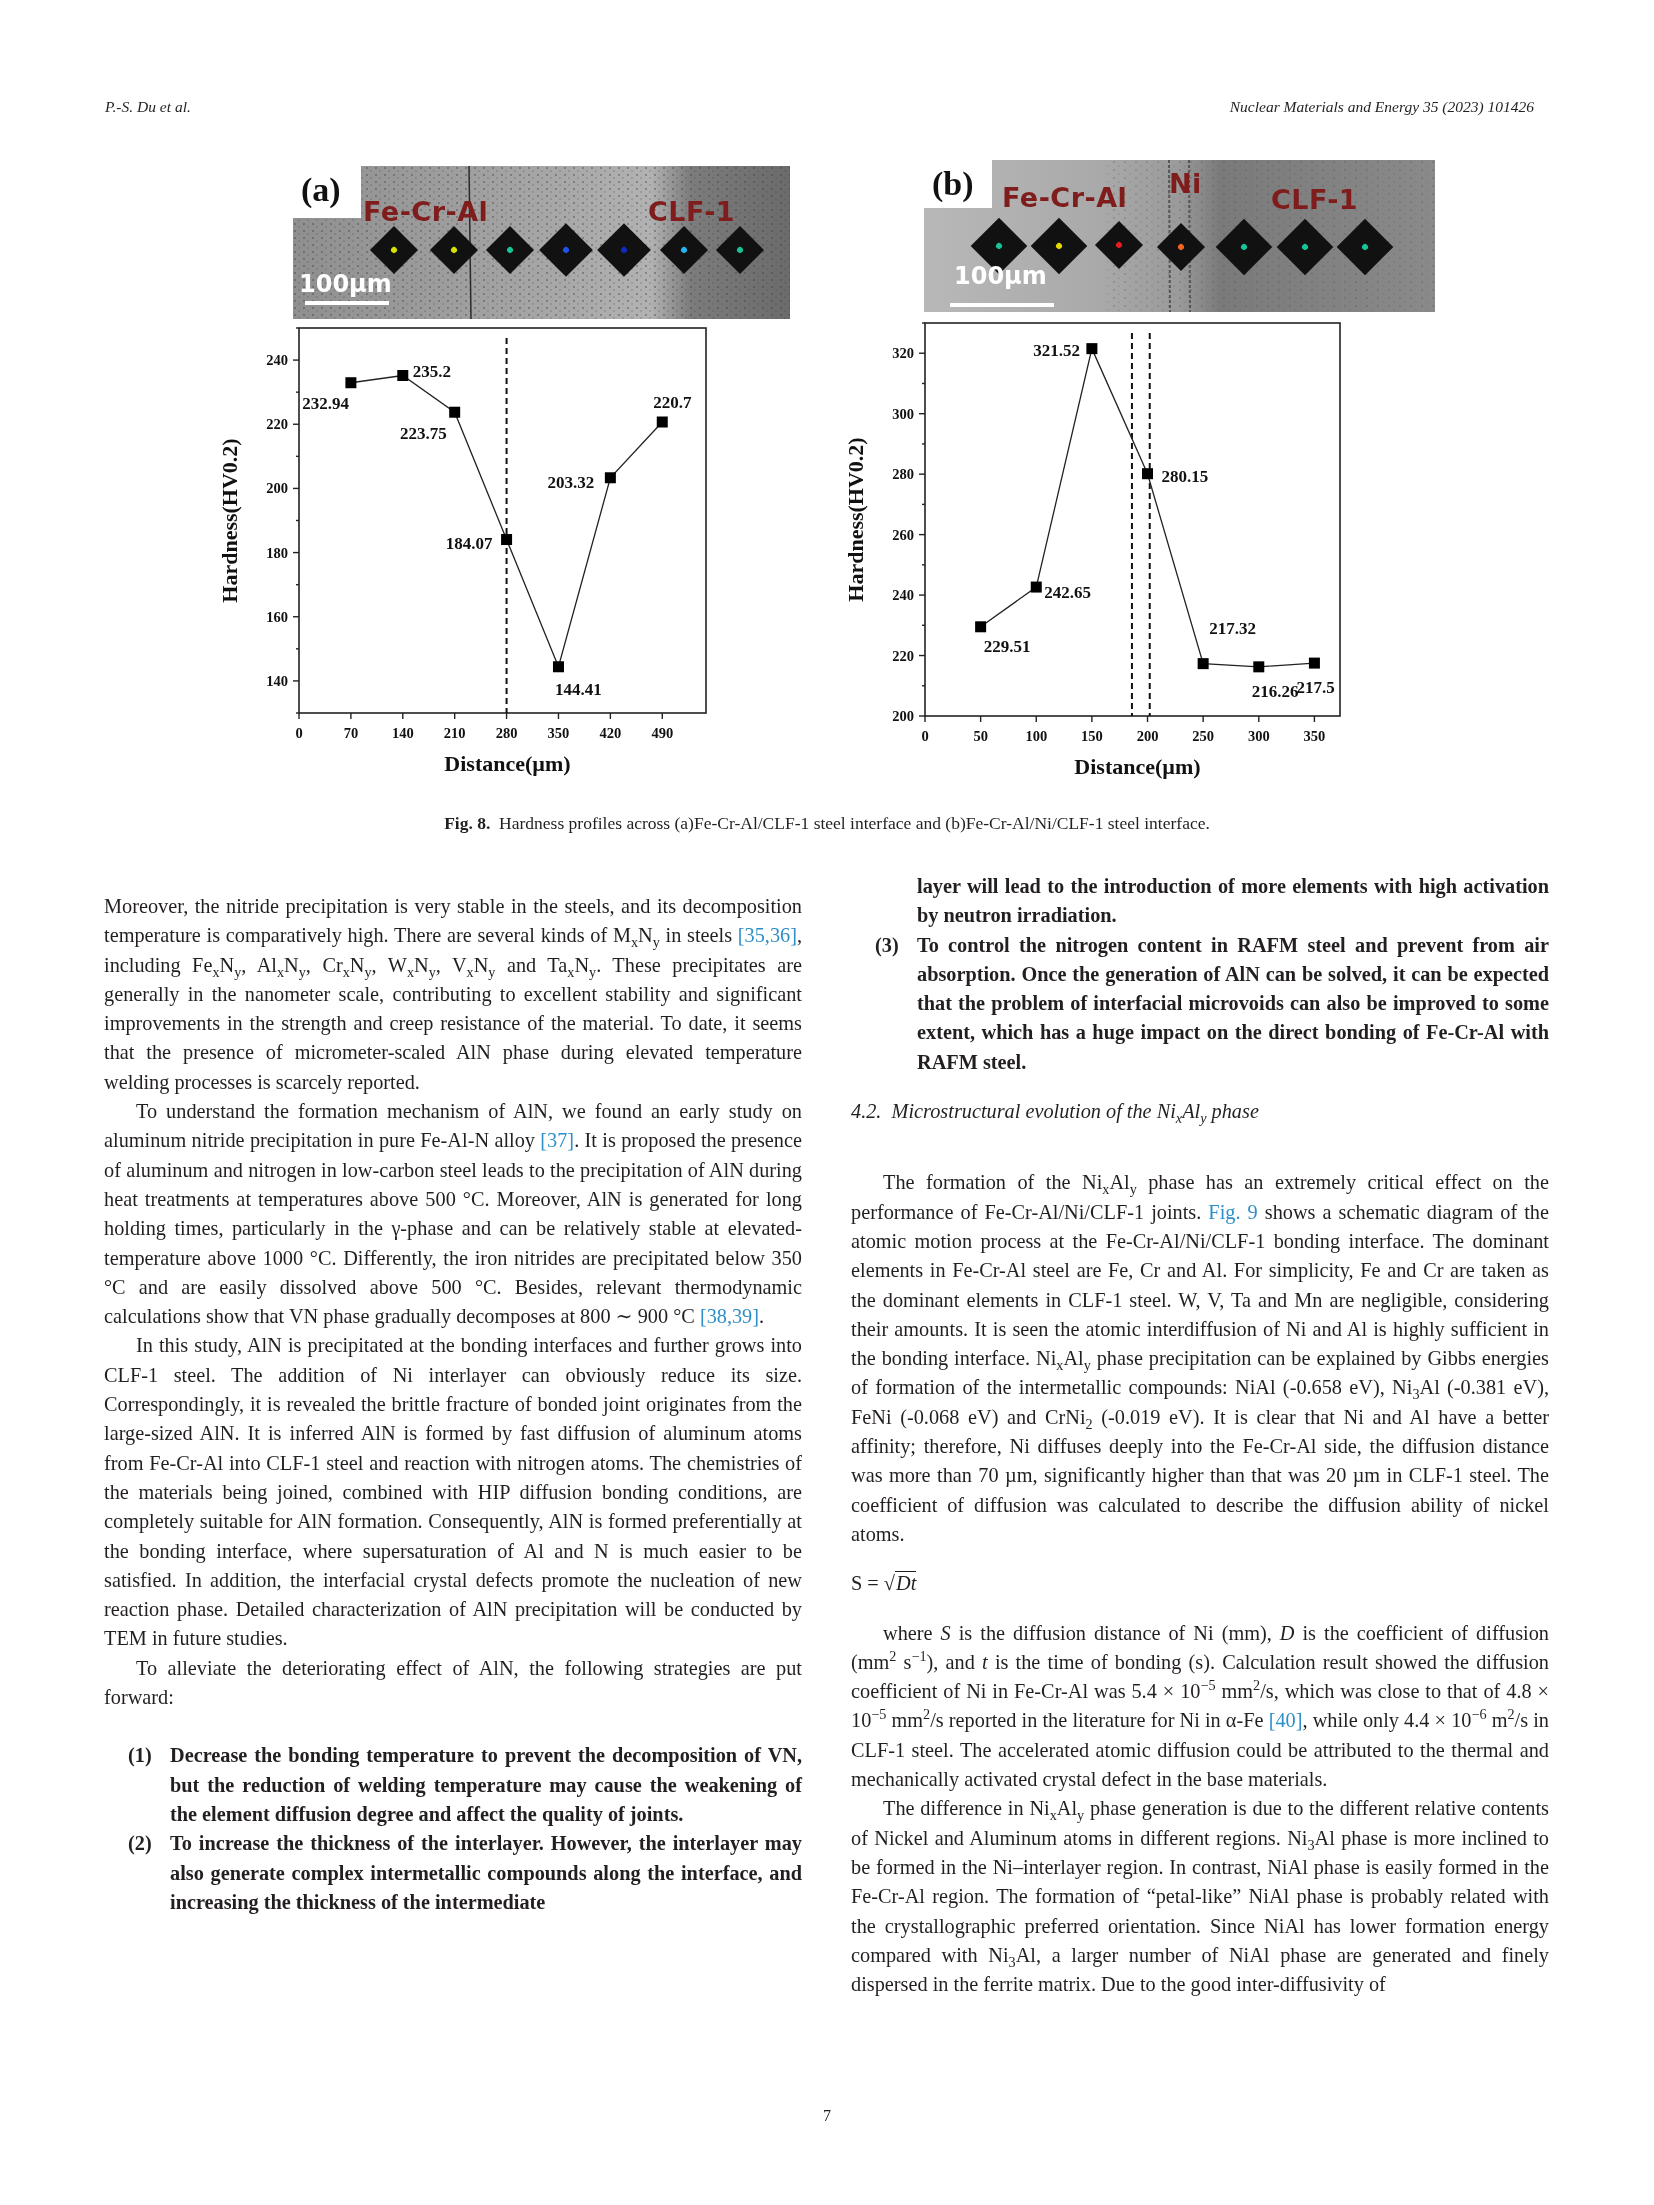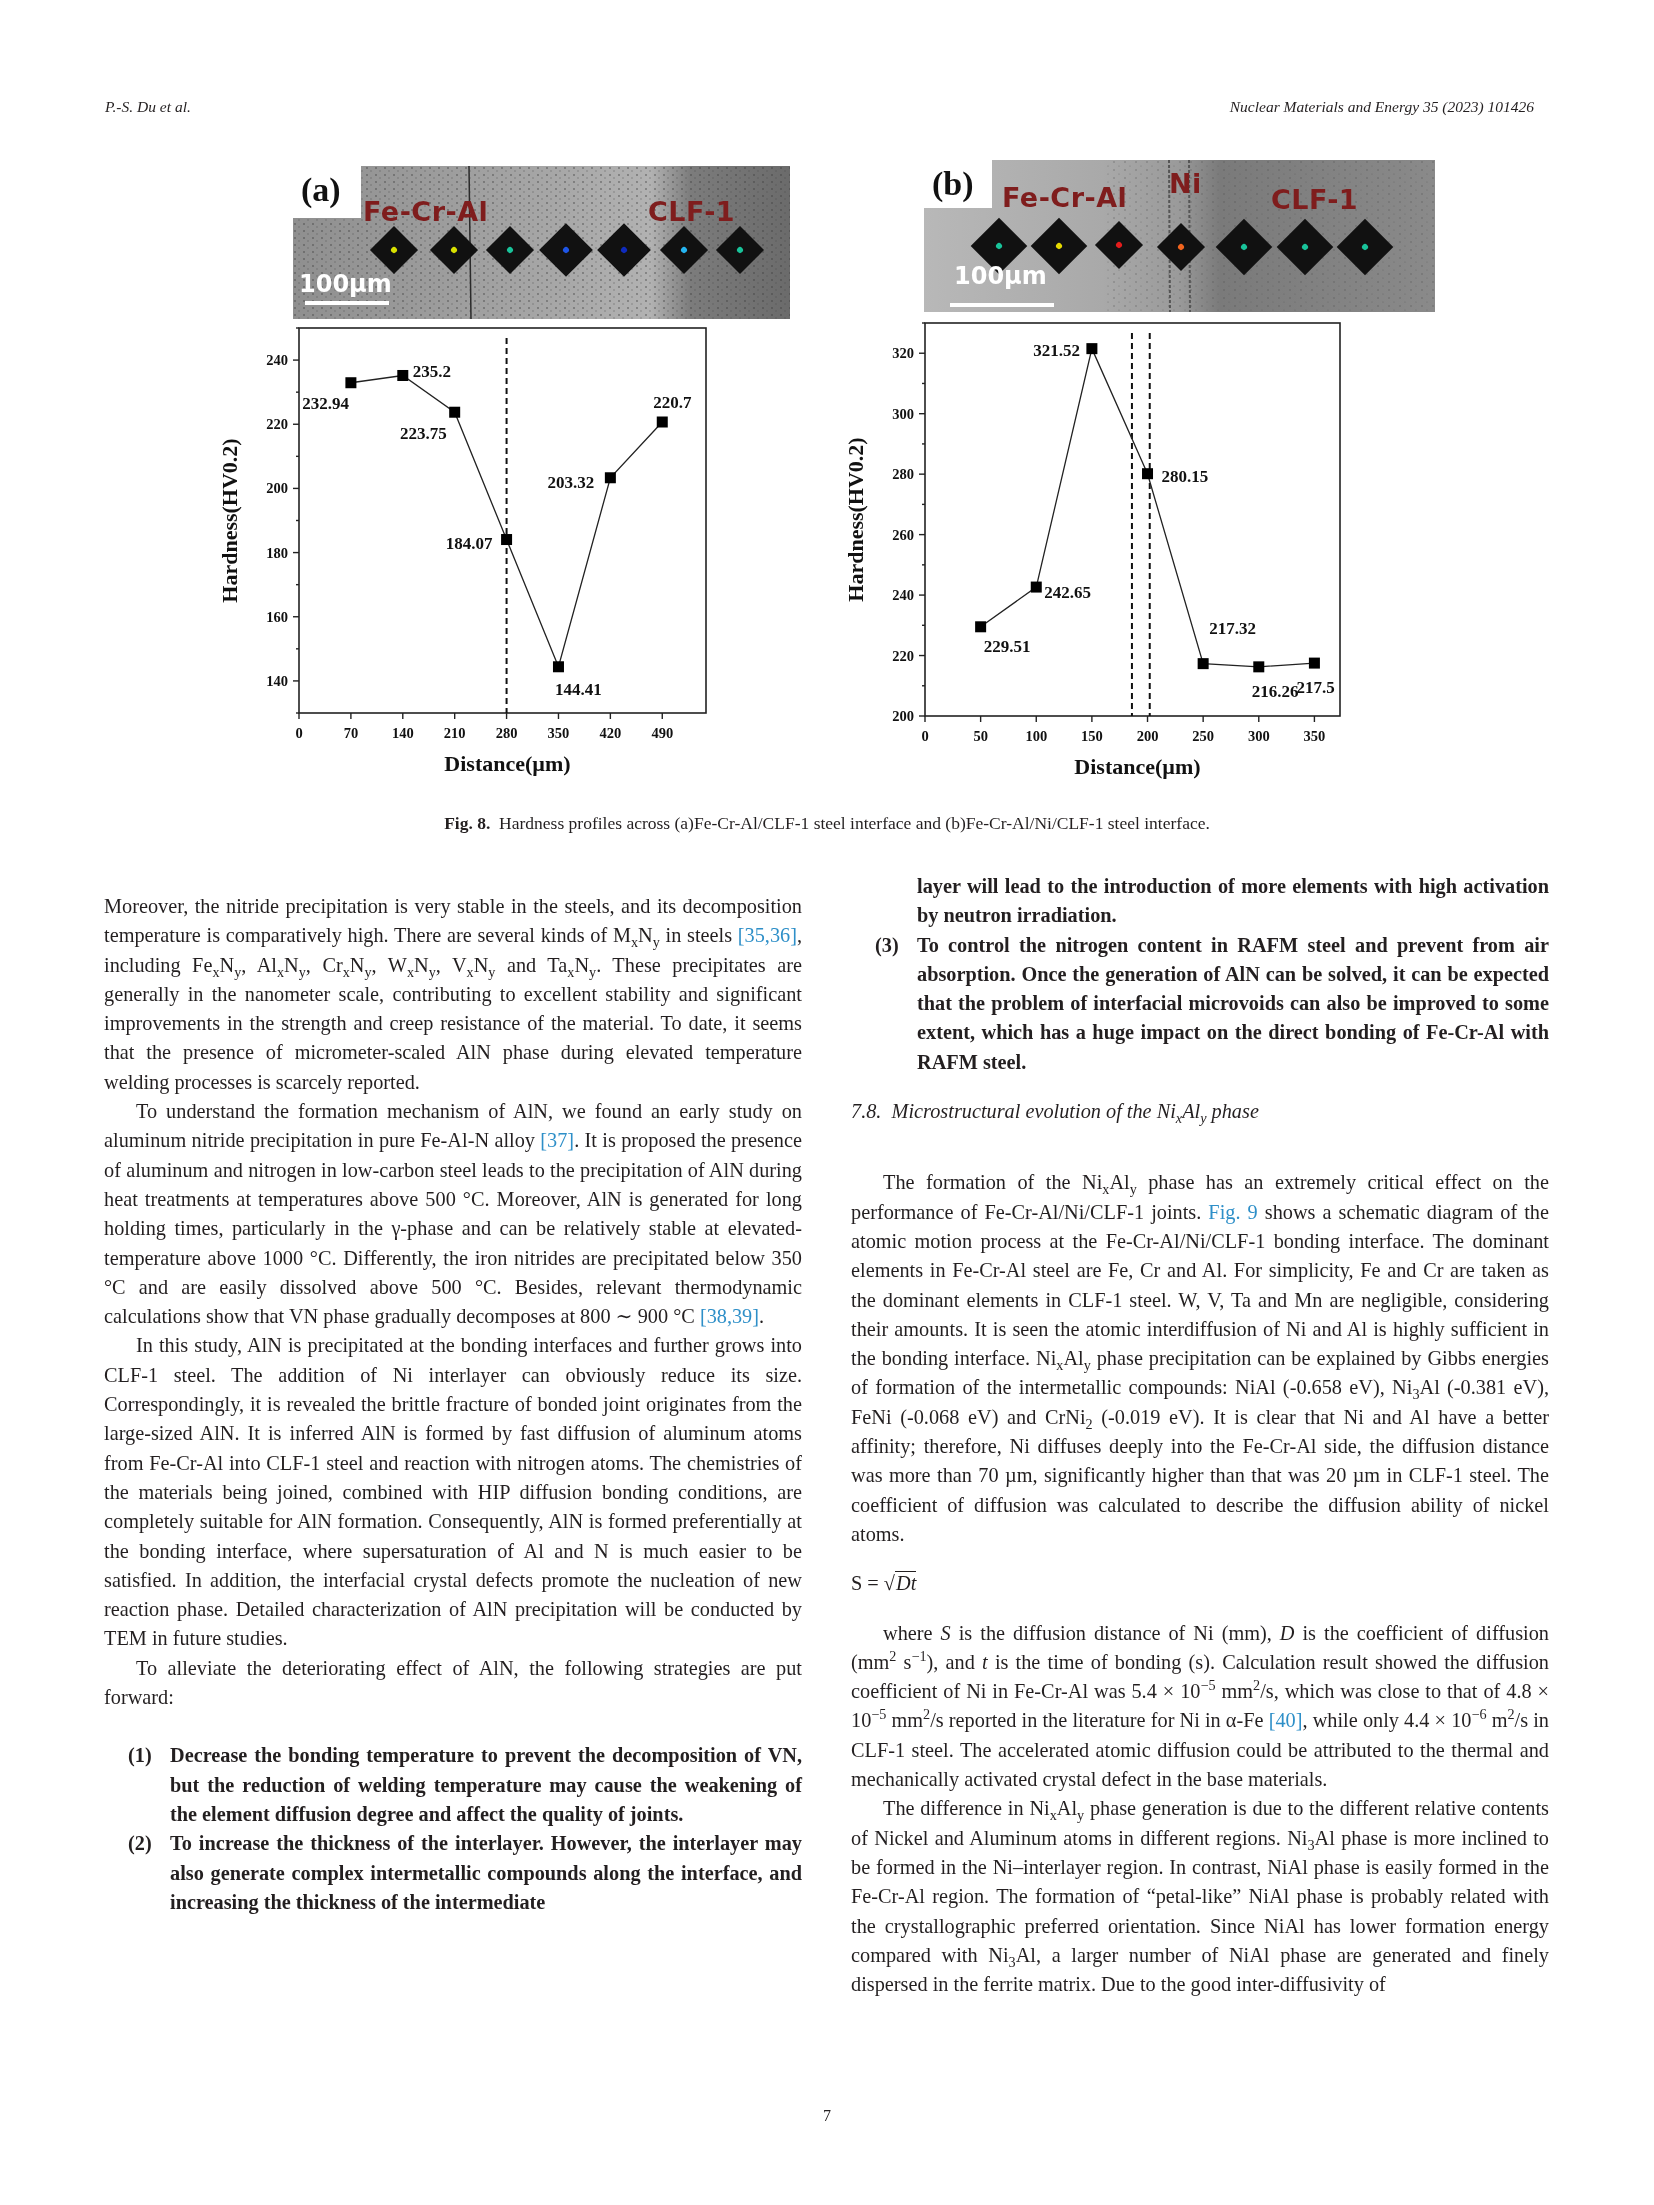--- a/index.html
+++ b/index.html
@@ -270,20 +270,20 @@
     <li><span class="num">(1)</span><span>Decrease the bonding temperature to prevent the decomposition of VN, but the reduction of welding temperature may cause the weakening of the element diffusion degree and affect the quality of joints.</span></li>
     <li><span class="num">(2)</span><span>To increase the thickness of the interlayer. However, the inter­layer may also generate complex intermetallic compounds along the interface, and increasing the thickness of the intermediate</span></li>
   </ul>
 </div>
 
 <div class="col right">
   <ul class="list">
     <li><span>layer will lead to the introduction of more elements with high activation by neutron irradiation.</span></li>
     <li><span class="num">(3)</span><span>To control the nitrogen content in RAFM steel and prevent from air absorption. Once the generation of AlN can be solved, it can be expected that the problem of interfacial microvoids can also be improved to some extent, which has a huge impact on the direct bonding of Fe-Cr-Al with RAFM steel.</span></li>
   </ul>
-  <p class="section-head"><span>7.8.</span>&nbsp;&nbsp;<span>Microstructural evolution of the Ni</span><sub>x</sub><span>Al</span><sub>y</sub><span> phase</span></p>
+  <p class="section-head"><span>4.2.</span>&nbsp;&nbsp;<span>Microstructural evolution of the Ni</span><sub>x</sub><span>Al</span><sub>y</sub><span> phase</span></p>
   <p class="ind"><span>The formation of the Ni</span><sub>x</sub><span>Al</span><sub>y</sub><span> phase has an extremely critical effect on the performance of Fe-Cr-Al/Ni/CLF-1 joints. </span><a class="cite">Fig. 9</a><span> shows a schematic diagram of the atomic motion process at the Fe-Cr-Al/Ni/CLF-1 bonding interface. The dominant elements in Fe-Cr-Al steel are Fe, Cr and Al. For simplicity, Fe and Cr are taken as the dominant elements in CLF-1 steel. W, V, Ta and Mn are negligible, considering their amounts. It is seen the atomic interdiffusion of Ni and Al is highly sufficient in the bonding interface. Ni</span><sub>x</sub><span>Al</span><sub>y</sub><span> phase precipitation can be explained by Gibbs energies of formation of the intermetallic compounds: NiAl (-0.658 eV), Ni</span><sub>3</sub><span>Al (-0.381 eV), FeNi (-0.068 eV) and CrNi</span><sub>2</sub><span> (-0.019 eV). It is clear that Ni and Al have a better affinity; therefore, Ni diffuses deeply into the Fe-Cr-Al side, the diffusion distance was more than 70 µm, significantly higher than that was 20 µm in CLF-1 steel. The coefficient of diffusion was calculated to describe the diffusion ability of nickel atoms.</span></p>
   <p class="equation"><span>S = </span><span>√</span><span class="sqrt">Dt</span></p>
   <p class="ind"><span>where </span><i>S</i><span> is the diffusion distance of Ni (mm), </span><i>D</i><span> is the coefficient of diffusion (mm</span><sup>2</sup><span> s</span><sup>−1</sup><span>), and </span><i>t</i><span> is the time of bonding (s). Calculation result showed the diffusion coefficient of Ni in Fe-Cr-Al was 5.4 × 10</span><sup>−5</sup><span> mm</span><sup>2</sup><span>/s, which was close to that of 4.8 × 10</span><sup>−5</sup><span> mm</span><sup>2</sup><span>/s reported in the literature for Ni in α-Fe </span><a class="cite">[40]</a><span>, while only 4.4 × 10</span><sup>−6</sup><span> m</span><sup>2</sup><span>/s in CLF-1 steel. The accelerated atomic diffusion could be attributed to the thermal and mechanically activated crystal defect in the base materials.</span></p>
   <p class="ind"><span>The difference in Ni</span><sub>x</sub><span>Al</span><sub>y</sub><span> phase generation is due to the different relative contents of Nickel and Aluminum atoms in different regions. Ni</span><sub>3</sub><span>Al phase is more inclined to be formed in the Ni–interlayer region. In contrast, NiAl phase is easily formed in the Fe-Cr-Al region. The for­mation of “petal-like” NiAl phase is probably related with the crystal­lographic preferred orientation. Since NiAl has lower formation energy compared with Ni</span><sub>3</sub><span>Al, a larger number of NiAl phase are generated and finely dispersed in the ferrite matrix. Due to the good inter-diffusivity of</span></p>
 </div>
 
 <div class="pagenum">7</div>
 
 </body></html>

